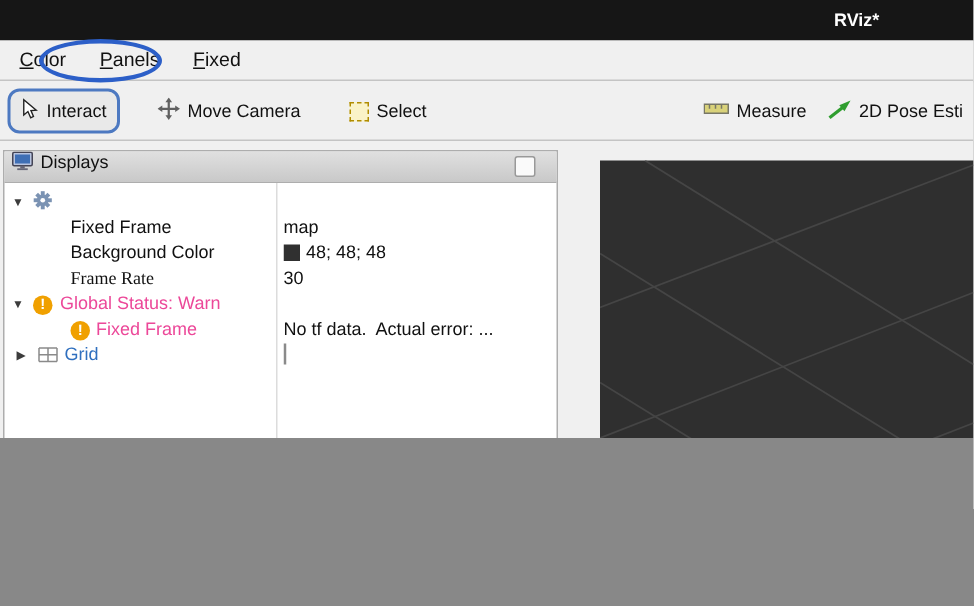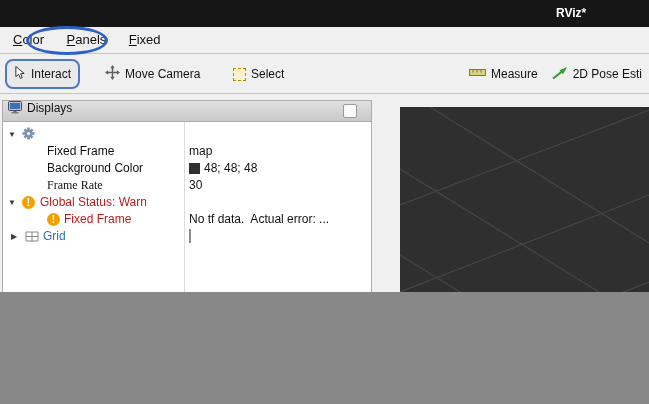--- a/index.html
+++ b/index.html
@@ -23,21 +23,21 @@
   .displays { position:absolute; left:2px; top:100px; width:370px; height:302px; border:1px solid #adadad; background:#ffffff; }
   .displays-header { position:relative; height:21px; background:linear-gradient(#e0e0e0,#c9c9c9); border-bottom:1px solid #adadad; display:flex; align-items:flex-start; padding:0 5px; gap:5px; font-size:12px; color:#111; }
   .header-btn { position:absolute; right:14px; top:3px; width:14px; height:14px; background:#fafafa; border:1px solid #999; border-radius:2px; }
   .tree { position:relative; width:100%; height:280px; }
   .colsep { position:absolute; left:181px; top:0; bottom:0; width:1px; background:#dcdcdc; }
   .row { position:absolute; left:0; width:100%; height:17px; font-size:12px; color:#111; }
   .exp { position:absolute; font-size:8px; color:#3c3c3c; top:4px; }
   .ric { position:absolute; top:1px; }
   .nm { position:absolute; top:1px; white-space:nowrap; }
   .val { position:absolute; left:186px; top:1px; white-space:pre; overflow:hidden; max-width:178px; }
-  .warn-text { color:#b91c1c; }
+  .warn-text { color:#ec4899; }
   .grid-name { color:#2f6fbe; font-weight:normal; }
   .warn-icon { display:inline-block; width:13px; height:13px; border-radius:50%; background:#f0a000; color:#fff; font-size:10px; font-weight:bold; text-align:center; line-height:13px; }
   .swatch { display:inline-block; width:11px; height:11px; background:#303030; vertical-align:-2px; margin-right:4px; }
   .cb { position:relative; width:13px; height:13px; border:1px solid #8a8a8a; background:#fff; }
   .cb.checked::after { content:"✓"; position:absolute; left:1px; top:-2px; font-size:12px; color:#3d5878; }
 
   .viewport { position:absolute; left:400px; top:107px; width:249px; height:290px; background:#2f2f2f; }
 </style>
 </head>
 <body>

